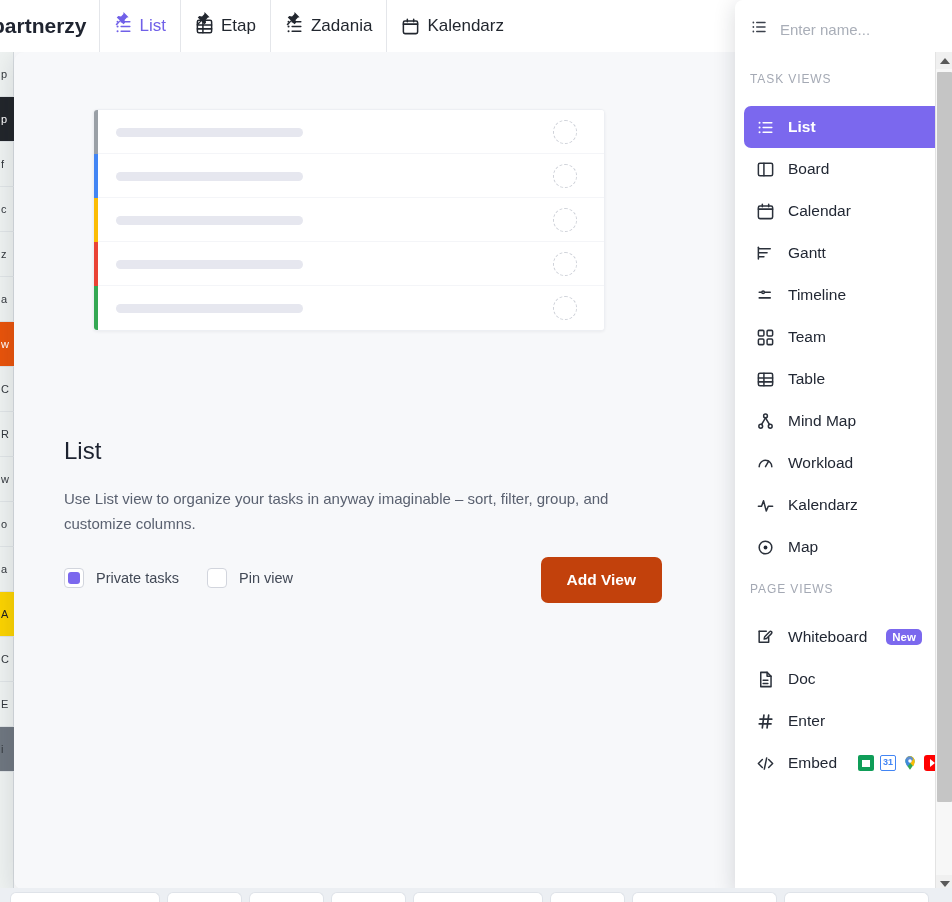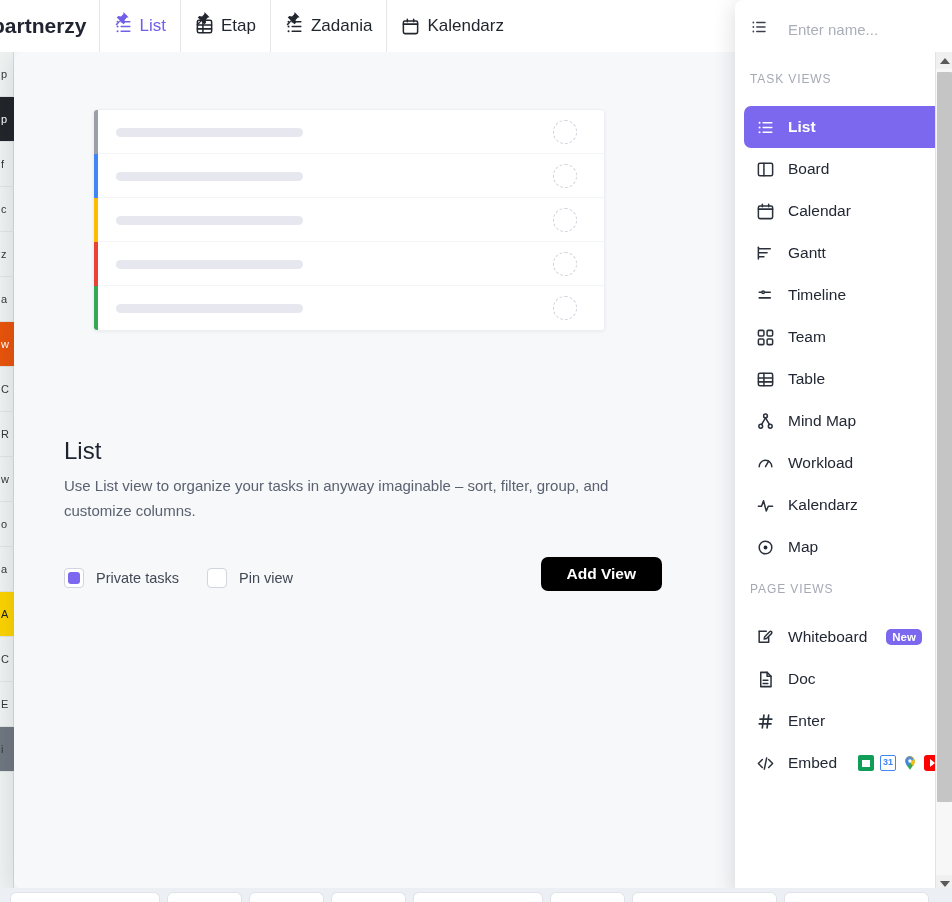--- a/index.html
+++ b/index.html
@@ -104,56 +104,56 @@
     position: absolute; right: 27px; top: 10px;
     width: 24px; height: 24px; border-radius: 50%;
     border: 1px dashed #cfd2d9;
   }
 
   .m-title {
     position: absolute; left: 50px; top: 385px;
     font-size: 24px; color: #1d2330; font-weight: normal;
   }
   .m-desc {
-    position: absolute; left: 50px; top: 422px; width: 600px;
+    position: absolute; left: 50px; top: 435px; width: 600px;
     font-size: 15px; line-height: 1.65; color: #5a6170;
   }
   .m-controls {
     position: absolute; left: 50px; top: 505px; right: 42px; height: 46px;
   }
   .chk-group { display: flex; align-items: center; gap: 28px; position: absolute; top: 11px; left: 0; }
   .chk { display: flex; align-items: center; gap: 12px; cursor: pointer; }
   .box {
     width: 20px; height: 20px; border-radius: 4px;
     border: 1px solid #d2d5dd; background: #ffffff;
     display: flex; align-items: center; justify-content: center;
   }
   .box.on::after {
     content: ""; width: 12px; height: 12px; border-radius: 3px; background: #7b68ee;
   }
   .chk-lb { font-size: 14.5px; color: #424956; }
   .addbtn {
     position: absolute; right: 0; top: 0;
-    background: #000000; color: #ffffff;
+    background: #c2410c; color: #ffffff;
     border: none; border-radius: 7px;
-    padding: 0 26px; height: 34px;
+    padding: 0 26px; height: 46px;
     font-family: "Liberation Sans", sans-serif;
     font-size: 15.5px; font-weight: bold; cursor: pointer;
   }
 
   
   .panel {
     position: absolute; left: 735px; top: 0; width: 217px; height: 892px;
     background: #ffffff; z-index: 40;
     box-shadow: 0 4px 22px rgba(20,25,40,.16);
     border-radius: 8px 0 0 0;
     display: flex; flex-direction: column; overflow: hidden;
   }
   .panel-search {
-    height: 58px; display: flex; align-items: center; gap: 20px;
+    height: 58px; display: flex; align-items: center; gap: 12px;
     padding: 0 15px; flex: none;
   }
   .panel-search .ic svg { width: 18px; height: 18px; }
   .panel-search input {
     border: none; outline: none; background: transparent;
     font-family: "Liberation Sans", sans-serif; font-size: 15px;
     color: #2a3140; width: 130px;
   }
   .panel-search input::placeholder { color: #a9aeb8; }
   .panel-list { flex: 1; overflow: hidden; padding: 0 9px 0 9px; }

